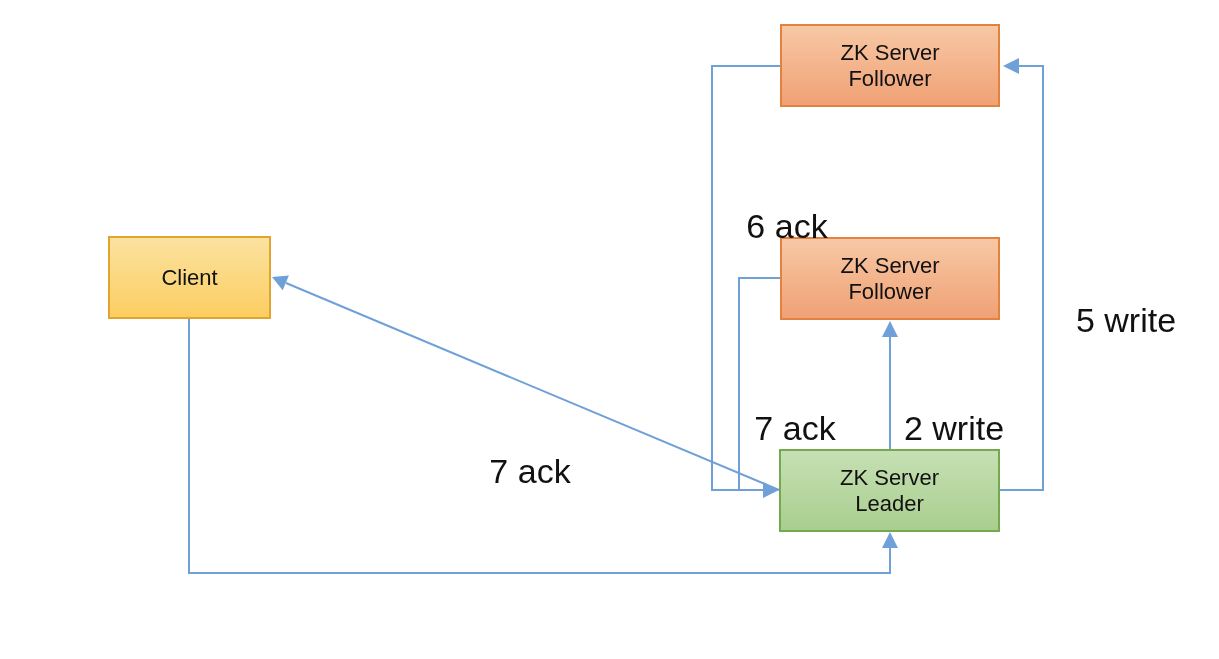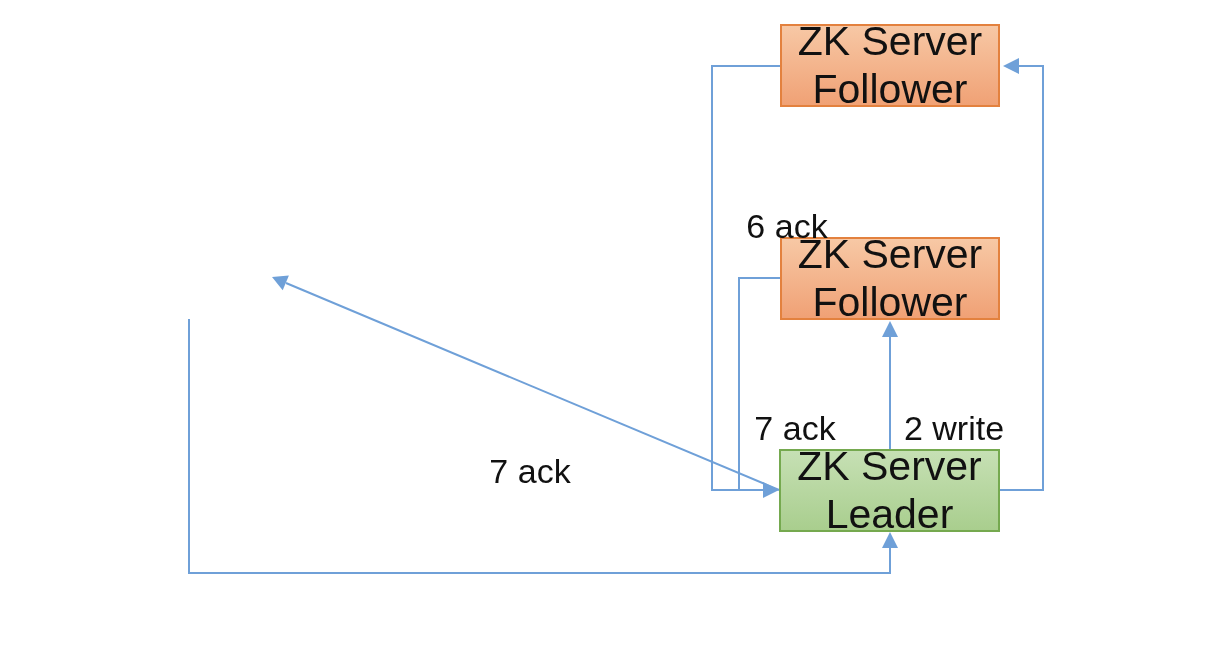--- a/index.html
+++ b/index.html
@@ -50,21 +50,21 @@
     stroke: none;
   }
   .node {
     position: absolute;
     box-sizing: border-box;
     border: 2px solid;
     display: flex;
     align-items: center;
     justify-content: center;
     text-align: center;
-    font-size: 41px;
+    font-size: 22px;
     line-height: 1.15;
     white-space: pre-line;
   }
   .node-client {
     background: linear-gradient(180deg, var(--c-client_fill_top), var(--c-client_fill_bottom));
     border-color: var(--c-client_border);
   }
   .node-follower {
     background: linear-gradient(180deg, var(--c-follower_fill_top), var(--c-follower_fill_bottom));
     border-color: var(--c-follower_border);
@@ -112,34 +112,38 @@
       <polyline class="edge" points="779,490 286,283"></polyline>
       <polygon class="arrowhead" points="272,277 288.9,275.4 282.7,290.2"></polygon>
     </g>
 
     <g>
       <polyline class="edge" points="1000,490 1043,490 1043,66 1018,66"></polyline>
       <polygon class="arrowhead" points="1003,66 1019,58 1019,74"></polygon>
     </g>
   </svg>
 
+  <div class="node node-client" style="left:108px; top:236px; width:163px; height:83px;">
+    <span>Client</span>
+  </div>
 
   <div class="node node-follower" style="left:780px; top:24px; width:220px; height:83px;">
     <span>ZK Server
 Follower</span>
   </div>
 
   <div class="node node-follower" style="left:780px; top:237px; width:220px; height:83px;">
     <span>ZK Server
 Follower</span>
   </div>
 
   <div class="node node-leader" style="left:779px; top:449px; width:221px; height:83px;">
     <span>ZK Server
 Leader</span>
   </div>
 
   <div class="edge-label" style="left:954px; top:391px;">2 write</div>
   <div class="edge-label" style="left:795px; top:391px;">7 ack</div>
   <div class="edge-label" style="left:530px; top:434px;">7 ack</div>
+  <div class="edge-label" style="left:1126px; top:283px;">5 write</div>
   <div class="edge-label" style="left:787px; top:189px;">6 ack</div>
 
 </div>
 
 </body></html>

